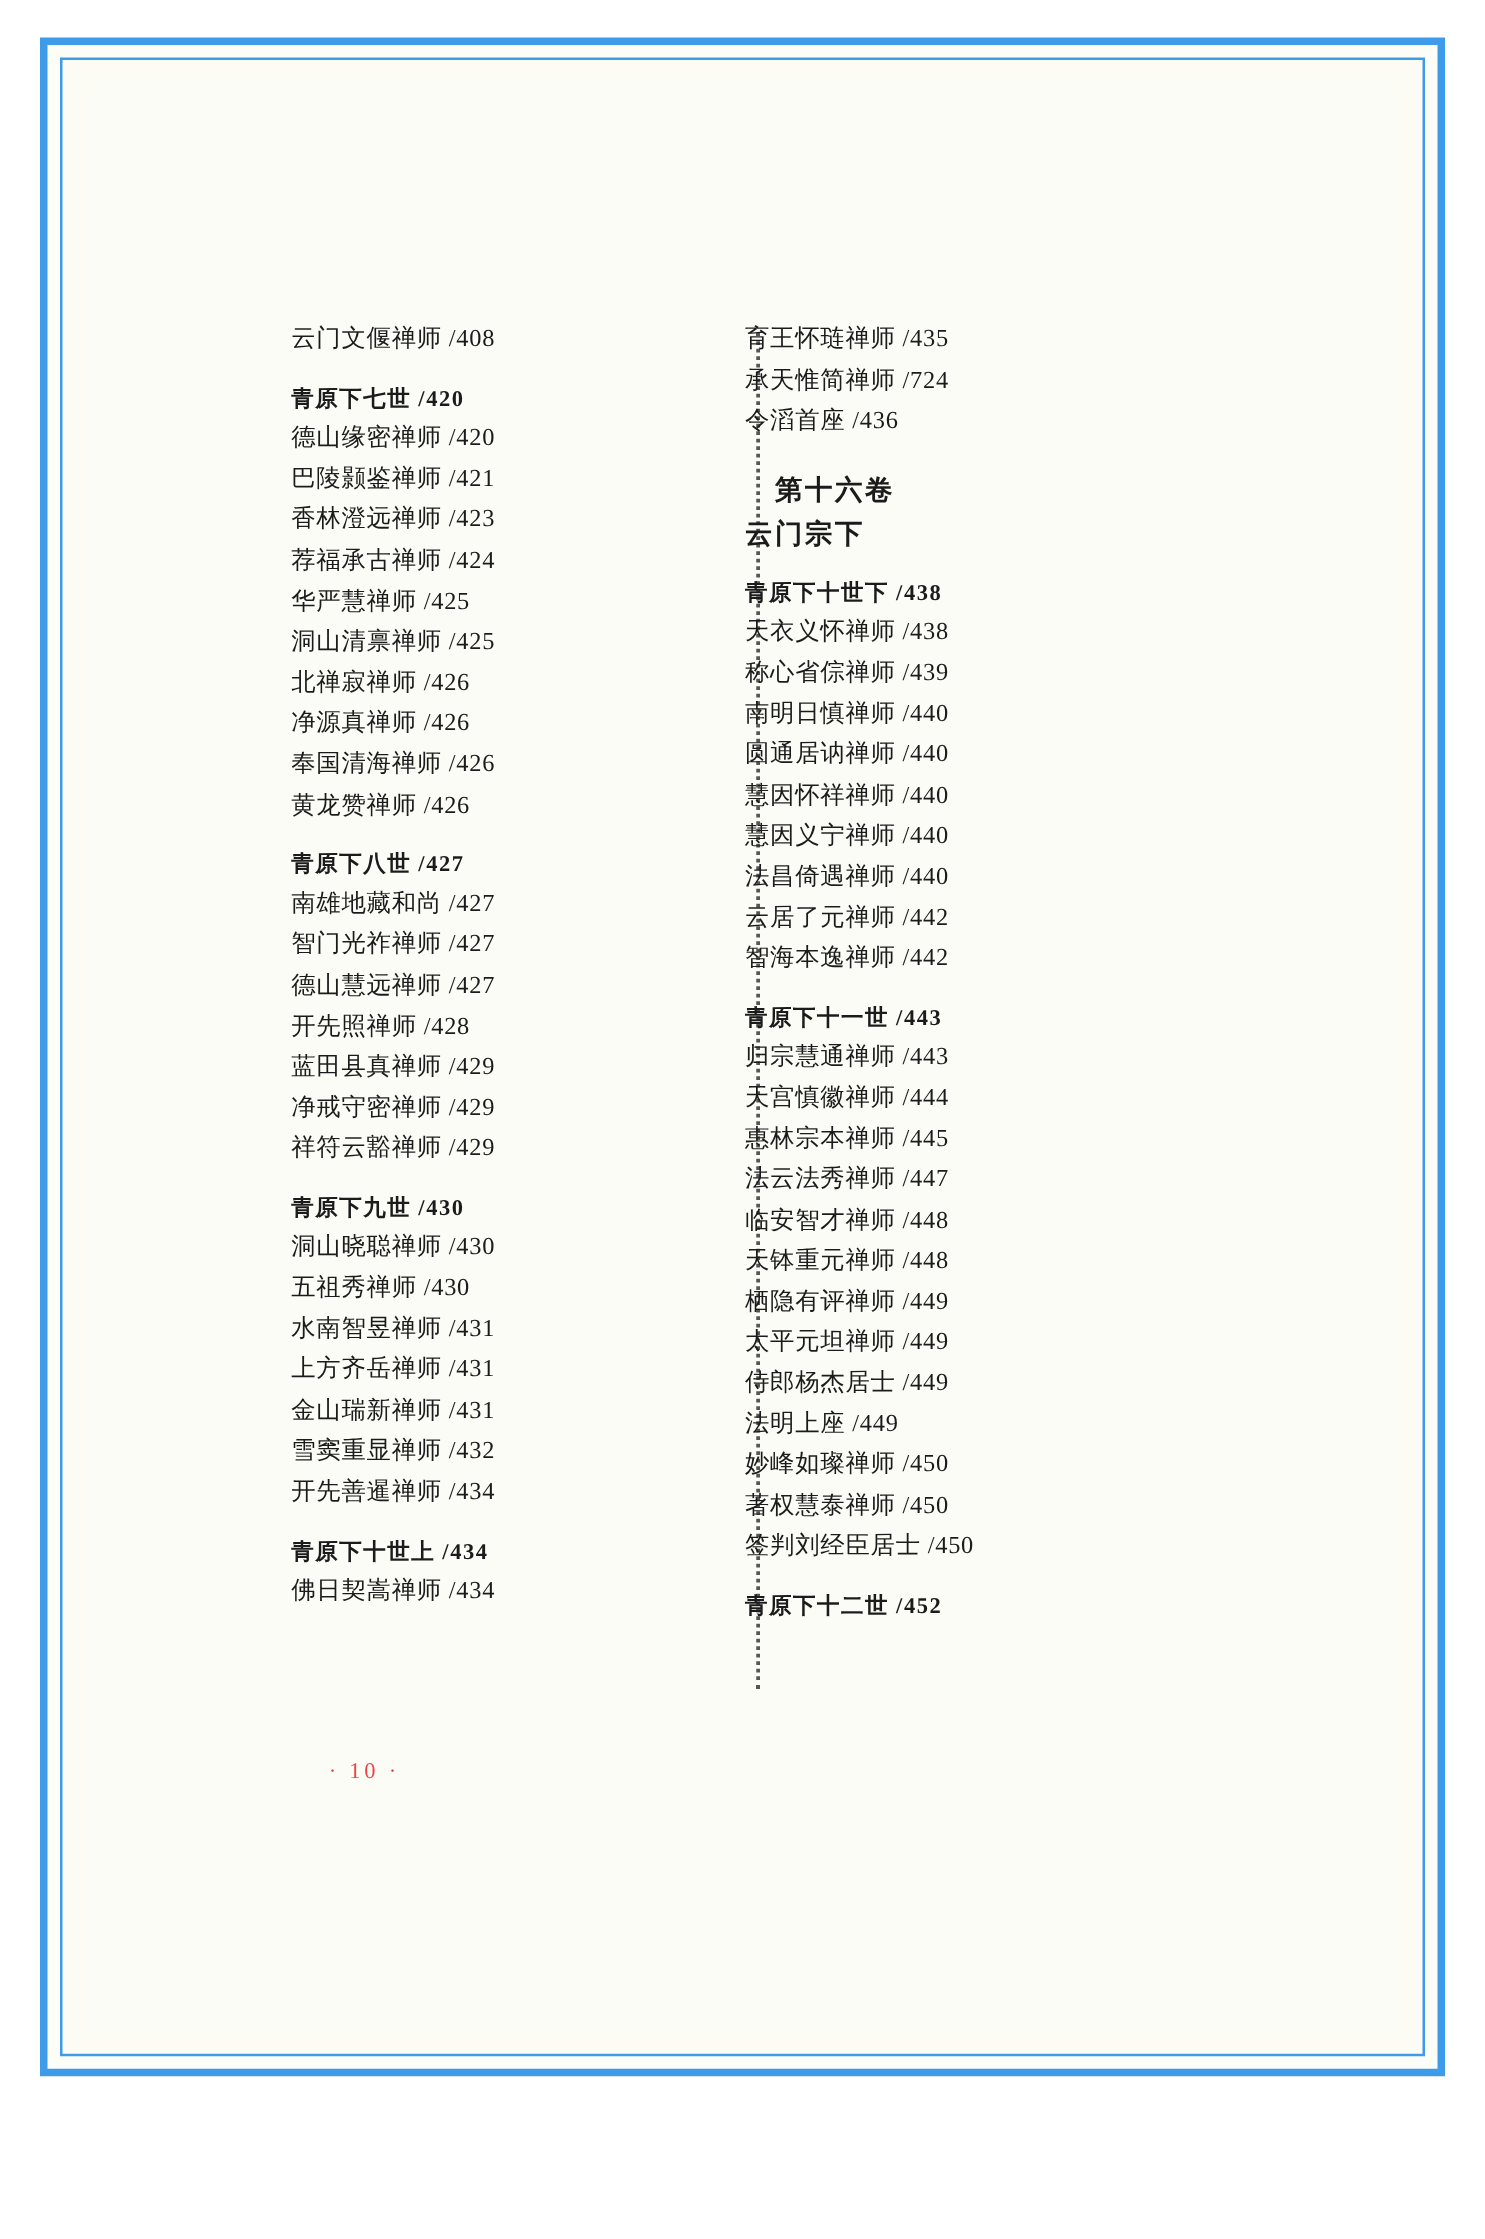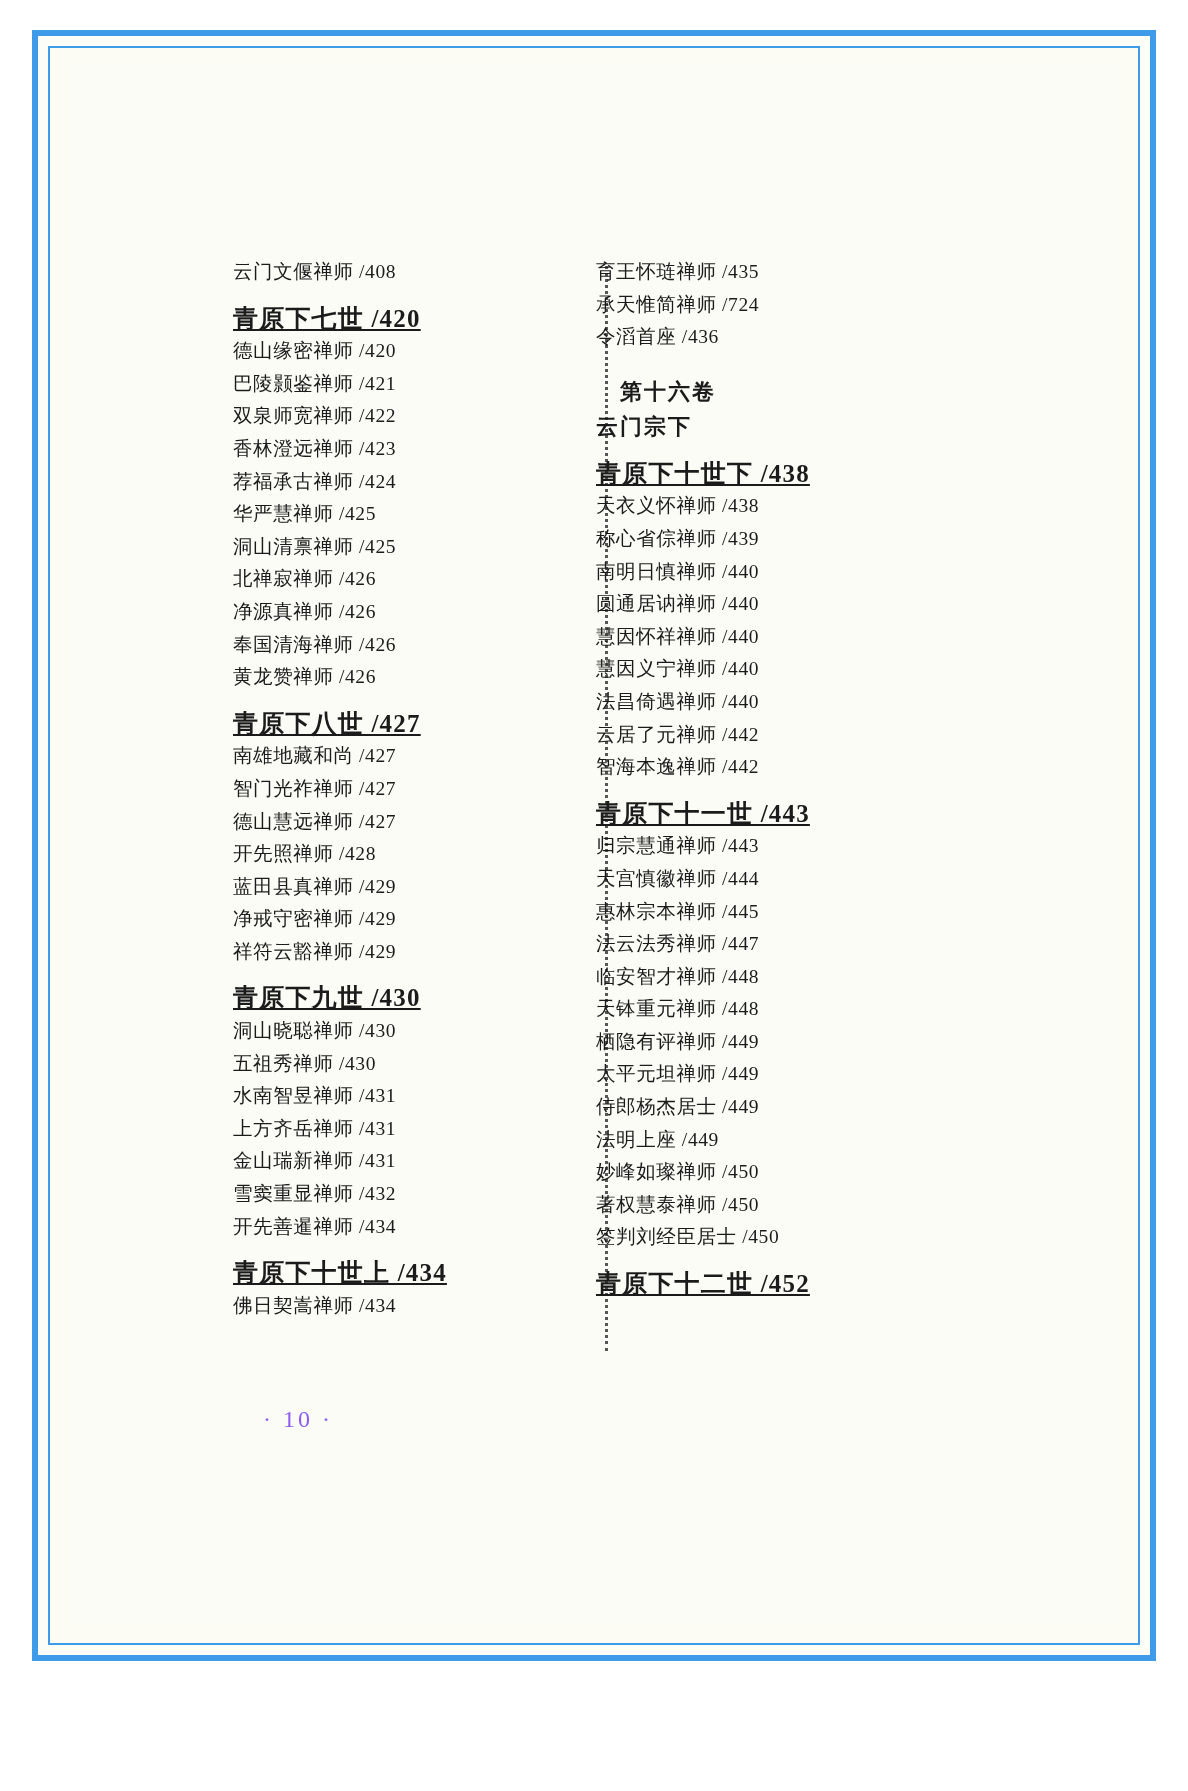--- a/index.html
+++ b/index.html
@@ -76,63 +76,61 @@
 
   .entry {
     font-size: 19.5px;
     line-height: 32.6px;
     color: #1b1b1b;
     letter-spacing: 0.6px;
     white-space: nowrap;
   }
   .entry.heading {
     font-weight: bold;
-    font-size: 25px;
+    font-size: 18px;
     letter-spacing: 1.2px;
-    text-decoration: underline;
   }
   .entry.gap-before {
     margin-top: 14px;
   }
   .entry.volume {
     font-weight: bold;
     font-size: 22px;
     letter-spacing: 2px;
     line-height: 35px;
   }
   .entry.volume-first {
     margin-top: 20px;
     margin-left: 24px;
   }
   .folio {
     position: absolute;
     left: 195px;
     top: 1340px;
-    font-size: 24px;
+    font-size: 18px;
     letter-spacing: 3px;
-    color: #8b5cf6;
+    color: #ef4444;
   }
 </style>
 </head>
 <body>
 
 <div class="page">
   <div class="frame-outer">
     <div class="frame-inner">
       <div class="content">
 
         <div class="dotline"></div>
 
         <div class="columns">
           <div class="col col-left" id="col-left">
               <div class="entry">云门文偃禅师 /408</div>
               <div class="entry heading gap-before">青原下七世 /420</div>
               <div class="entry">德山缘密禅师 /420</div>
               <div class="entry">巴陵颢鉴禅师 /421</div>
-              <div class="entry">双泉师宽禅师 /422</div>
               <div class="entry">香林澄远禅师 /423</div>
               <div class="entry">荐福承古禅师 /424</div>
               <div class="entry">华严慧禅师 /425</div>
               <div class="entry">洞山清禀禅师 /425</div>
               <div class="entry">北禅寂禅师 /426</div>
               <div class="entry">净源真禅师 /426</div>
               <div class="entry">奉国清海禅师 /426</div>
               <div class="entry">黄龙赞禅师 /426</div>
               <div class="entry heading gap-before">青原下八世 /427</div>
               <div class="entry">南雄地藏和尚 /427</div>

